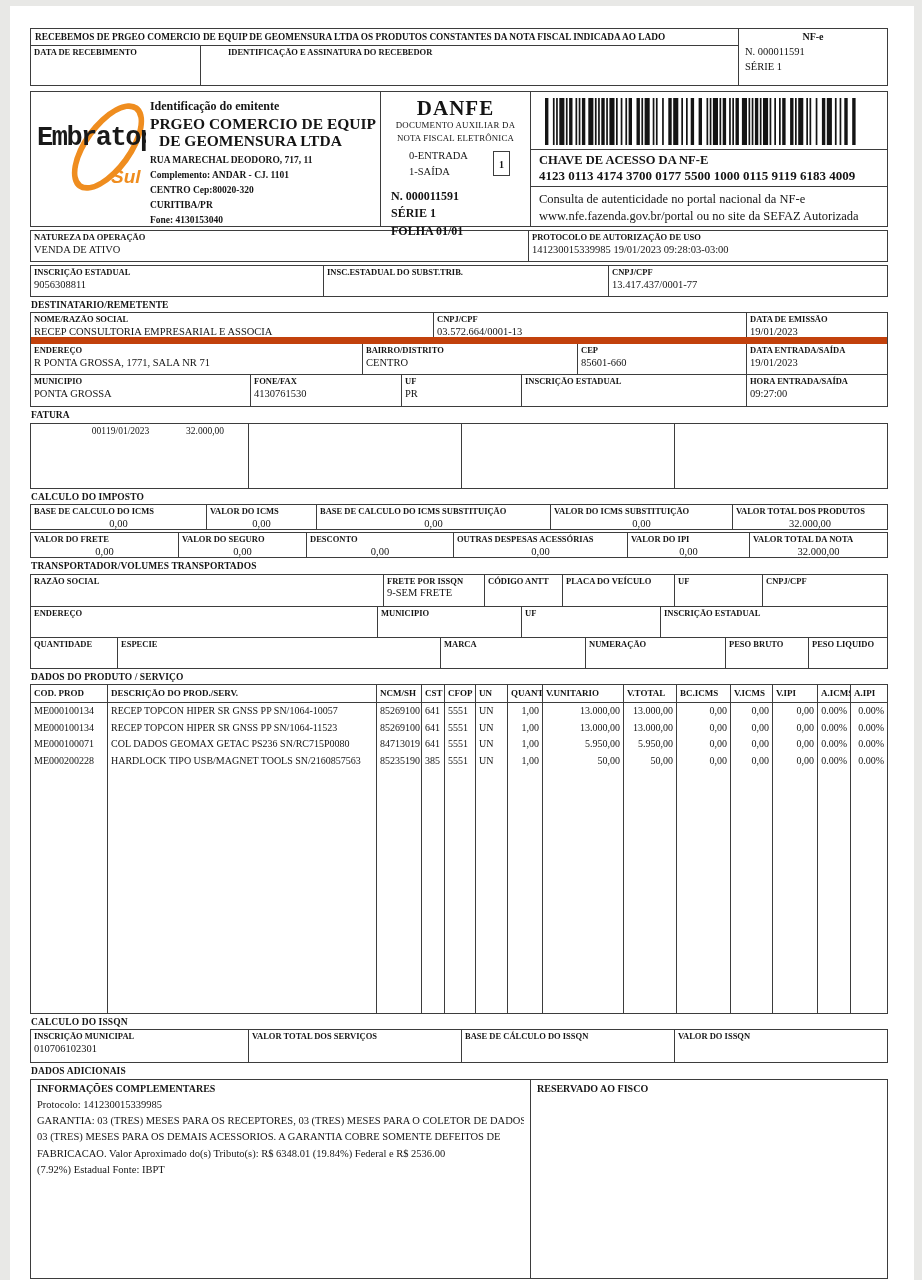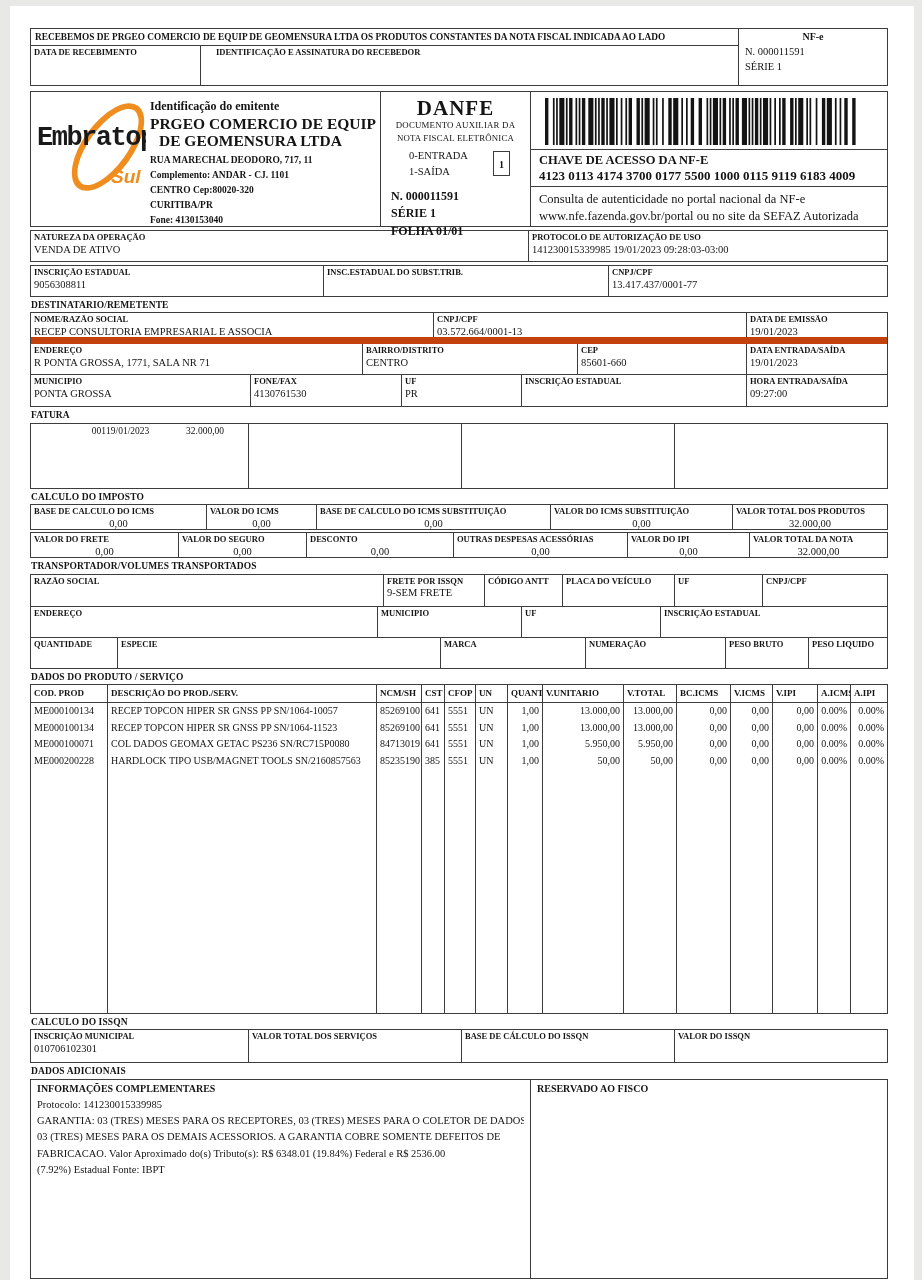--- a/index.html
+++ b/index.html
@@ -21,23 +21,23 @@
   .cell { border-right: 1px solid #3d3d3d; padding: 1px 3px 0 3px; overflow: hidden; position: relative; }
   .cell.last { border-right: none; }
   .lbl { font-weight: bold; font-size: 8.5px; line-height: 1.25; white-space: nowrap; }
   .val { font-size: 10.5px; line-height: 1.25; white-space: nowrap; }
   .sec { font-weight: bold; font-size: 9.5px; line-height: 1.2; margin: 3px 0 1px 1px; letter-spacing: 0.1px; }
 
   
   .receipt { height: 58px; display: flex; }
   .receipt-left { flex: 1; border-right: 1px solid #3d3d3d; display: flex; flex-direction: column; }
   .receipt-statement { border-bottom: 1px solid #3d3d3d; font-weight: bold; font-size: 9.3px; padding: 3px 4px; white-space: nowrap; overflow: hidden; }
-  .receipt-sub { flex: 1; display: flex; }
+  .receipt-sub { flex: 1; display: flex; gap: 24px; }
   .receipt-date { width: 170px; border-right: 1px solid #3d3d3d; }
-  .receipt-sign { flex: 1; margin-left: 12px; }
+  .receipt-sign { flex: 1; }
   .receipt-nfe { width: 148px; padding: 2px 6px; }
   .receipt-nfe .nfe-title { font-weight: bold; font-size: 10px; text-align: center; margin-bottom: 2px; }
   .receipt-nfe .nfe-line { font-size: 10.5px; line-height: 1.45; }
 
   
   .header { height: 136px; display: flex; margin-top: 5px; }
   .emit-cell { width: 350px; border-right: 1px solid #3d3d3d; display: flex; padding: 0; }
   .danfe-cell { width: 150px; border-right: 1px solid #3d3d3d; padding: 5px 6px 0 6px; }
   .key-cell { flex: 1; display: flex; flex-direction: column; }
 

